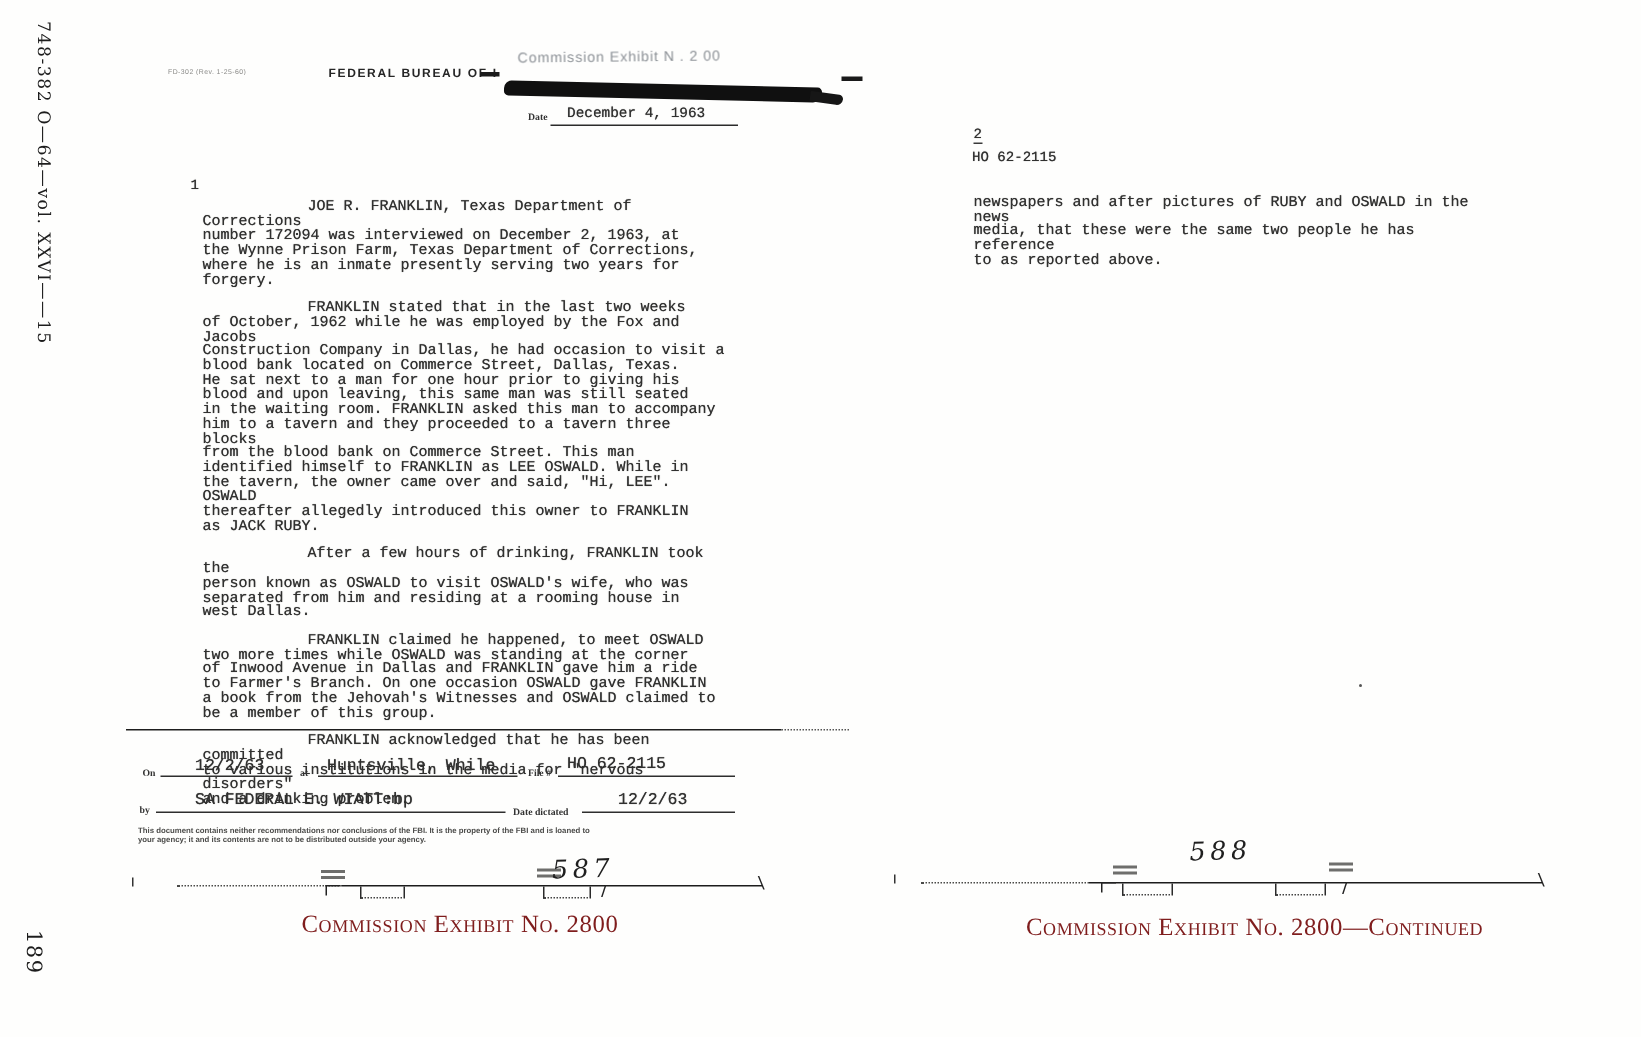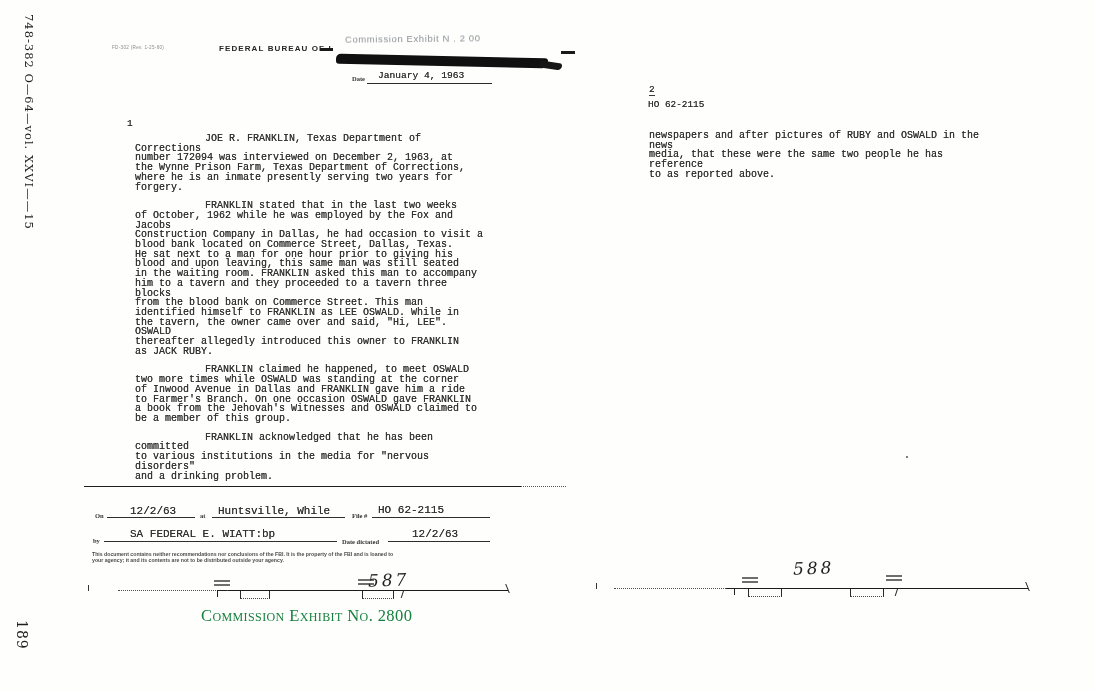--- a/index.html
+++ b/index.html
@@ -56,21 +56,21 @@
   .mk-stamp{position:absolute;width:16px;height:7px;filter:blur(.4px);}
   .mk-stamp i{display:block;height:2px;background:#6e6e6c;margin-bottom:1.5px;}
   .mk-caret{position:absolute;width:7px;height:8px;border-left:1.3px solid #222;transform:skewX(-18deg);}
   .mk-end{position:absolute;width:8px;height:9px;border-right:1.4px solid #222;transform:skewX(22deg);}
   .mk-tick{position:absolute;width:1.4px;height:6px;background:#333;}
   .handnum{position:absolute;font-family:"DejaVu Serif",serif;font-style:italic;font-size:17px;
            letter-spacing:3px;color:#1f1f1f;transform:rotate(-2deg);}
 
   
   .caption{position:absolute;font-variant:small-caps;font-size:16.5px;letter-spacing:.4px;
-           color:#15803d;font-family:"Liberation Serif",serif;white-space:nowrap;}
+           color:#7f1d1d;font-family:"Liberation Serif",serif;white-space:nowrap;}
 
   
   .pgnum-right{position:absolute;left:649px;top:84px;font-size:9.4px;border-bottom:1px solid #3a3a3a;padding-bottom:0;}
   .fileref-right{position:absolute;left:648px;top:99px;font-size:9.4px;}
   .body-right{position:absolute;left:649px;top:131px;width:345px;}
   .speck{position:absolute;width:2px;height:2px;background:#555;border-radius:50%;}
 </style>
 </head>
 <body>
 
@@ -83,21 +83,21 @@
     <div class="form-code">FD-302 (Rev. 1-25-60)</div>
     <div class="fbi-title">FEDERAL BUREAU OF I</div>
     <div class="stamp">Commission Exhibit N . 2 00</div>
 
     <div class="dash" style="left:320px;top:48px;width:13px;height:2.5px;"></div>
     <div class="smudge"></div>
     <div class="smudge-tail"></div>
     <div class="dash" style="left:561px;top:51px;width:14px;height:3px;"></div>
 
     <div class="date-label">Date</div>
-    <div class="date-value tw">January 4, 1963</div>
+    <div class="date-value tw">December 4, 1963</div>
     <div class="date-rule"></div>
 
     <div class="pgnum-left tw">1</div>
 
     <div class="body-left tw">
       <p class="para">JOE R. FRANKLIN, Texas Department of Corrections
 number 172094 was interviewed on December 2, 1963, at
 the Wynne Prison Farm, Texas Department of Corrections,
 where he is an inmate presently serving two years for forgery.</p>
       <p class="para">FRANKLIN stated that in the last two weeks
@@ -106,20 +106,24 @@
 blood bank located on Commerce Street, Dallas, Texas.
 He sat next to a man for one hour prior to giving his
 blood and upon leaving, this same man was still seated
 in the waiting room.  FRANKLIN asked this man to accompany
 him to a tavern and they proceeded to a tavern three blocks
 from the blood bank on Commerce Street.  This man
 identified himself to FRANKLIN as LEE OSWALD.  While in
 the tavern, the owner came over and said, "Hi, LEE".  OSWALD
 thereafter allegedly introduced this owner to FRANKLIN
 as JACK RUBY.</p>
+      <p class="para">After a few hours of drinking, FRANKLIN took the
+person known as OSWALD to visit OSWALD's wife, who was
+separated from him and residing at a rooming house in
+west Dallas.</p>
       <p class="para">FRANKLIN claimed he happened, to meet OSWALD
 two more times while OSWALD was standing at the corner
 of Inwood Avenue in Dallas and FRANKLIN gave him a ride
 to Farmer's Branch.  On one occasion OSWALD gave FRANKLIN
 a book from the Jehovah's Witnesses and OSWALD claimed to
 be a member of this group.</p>
       <p class="para">FRANKLIN acknowledged that he has been committed
 to various institutions in the media for "nervous disorders"
 and a drinking problem.</p>
     </div>
@@ -197,14 +201,15 @@
     <div class="mk-stamp" style="left:886px;top:575px;">
         <i></i>
         <i></i>
       </div>
     <div class="mk-box" style="left:850px;top:589px;width:32px;"></div>
     <div class="mk-caret" style="left:896px;top:588px;"></div>
     <div class="mk-end" style="left:1019px;top:582px;"></div>
     <div class="handnum" style="left:793px;top:558px;">588</div>
   </div>
 
+  <div class="caption" style="left:684px;top:608px;">Commission Exhibit No. 2800—Continued</div>
 
 </div>
 
 </body></html>

